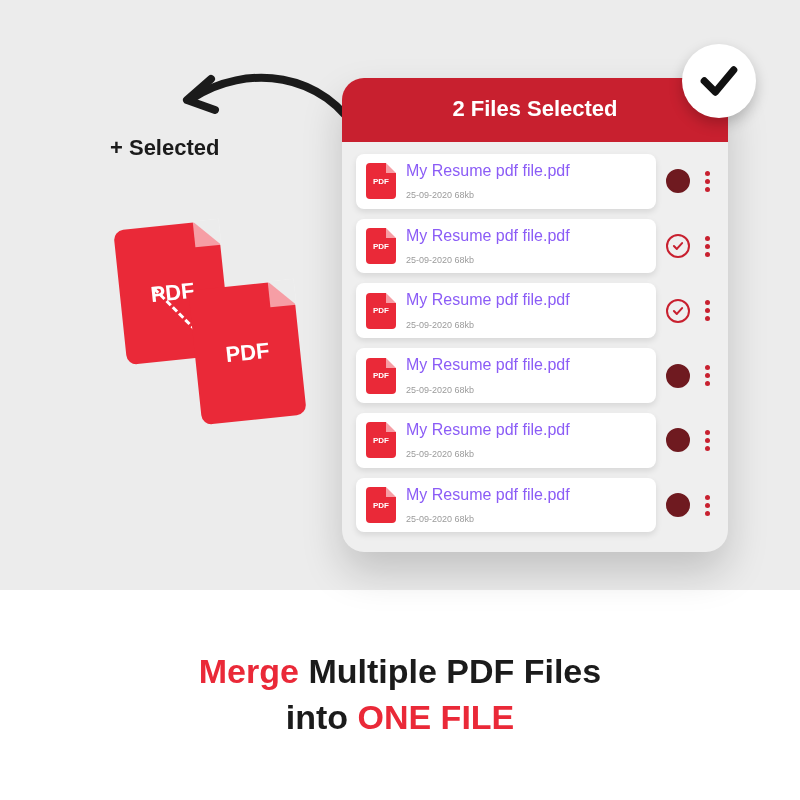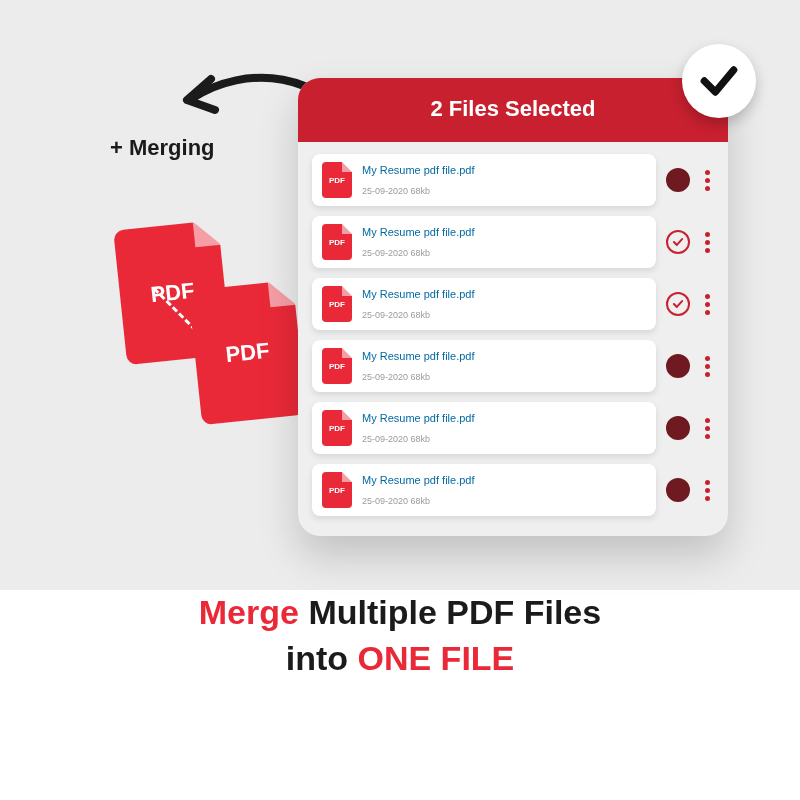--- a/index.html
+++ b/index.html
@@ -22,20 +22,21 @@
     background:var(--bg);
     width:100%;
     height:590px;
     position:relative;
   }
   .bottom-area{
     background:#fff;
     width:100%;
     height:210px;
     display:flex;
+    align-items:center;
     justify-content:center;
   }
   .tagline{
     text-align:center;
     font-size:34px;
     font-weight:800;
     line-height:1.35;
     color:var(--dark);
   }
   .tagline .red{color:var(--red-bright);}
@@ -101,21 +102,21 @@
     width:130px;
     border-top:3px dashed #fff;
     transform:rotate(45deg);
     transform-origin:left center;
   }
   
   .panel{
     position:absolute;
     right:72px;
     top:78px;
-    width:430px;
+    width:386px;
     background:#efefef;
     border-radius:22px;
     box-shadow:0 20px 40px rgba(0,0,0,0.18);
     overflow:visible;
     padding-bottom:16px;
   }
   .panel-header{
     background:var(--red);
     color:#fff;
     font-weight:800;
@@ -171,22 +172,22 @@
     border-top:10px solid #fff;
     border-left:10px solid rgba(255,255,255,0.55);
   }
   .file-icon-box span{
     color:#fff;font-size:8px;font-weight:700;
   }
   .file-text{
     display:flex;flex-direction:column;line-height:1.15;
   }
   .file-name{
-    font-size:11px;
-    color:#0369a1;
+    font-size:16px;
+    color:#8b5cf6;
   }
   .file-meta{
     font-size:9px;
     color:var(--grey-meta);
     margin-top:10px;
   }
   .select-circle{
     width:24px;height:24px;
     border-radius:50%;
     border:2.5px solid var(--red);
@@ -205,21 +206,21 @@
     flex-shrink:0;
   }
   .overflow-dots span{
     width:5px;height:5px;border-radius:50%;background:var(--red);
   }
 </style>
 </head>
 <body>
 
 <div class="top-area">
-  <div class="merging-label">+ Merging</div>
+  <div class="merging-label">+ Selected</div>
 
   <div class="arrow-wrap">
     <svg viewBox="0 0 190 95" width="190" height="95">
       <path d="M186 86 C 150 18, 70 12, 18 46" fill="none" stroke="#1b1b1b" stroke-width="8" stroke-linecap="round"></path>
       <path d="M36 27 L12 48 L40 58" fill="none" stroke="#1b1b1b" stroke-width="8" stroke-linecap="round" stroke-linejoin="round"></path>
     </svg>
   </div>
 
   <div class="pdf-illustration">
     <div class="pdf-card back">

